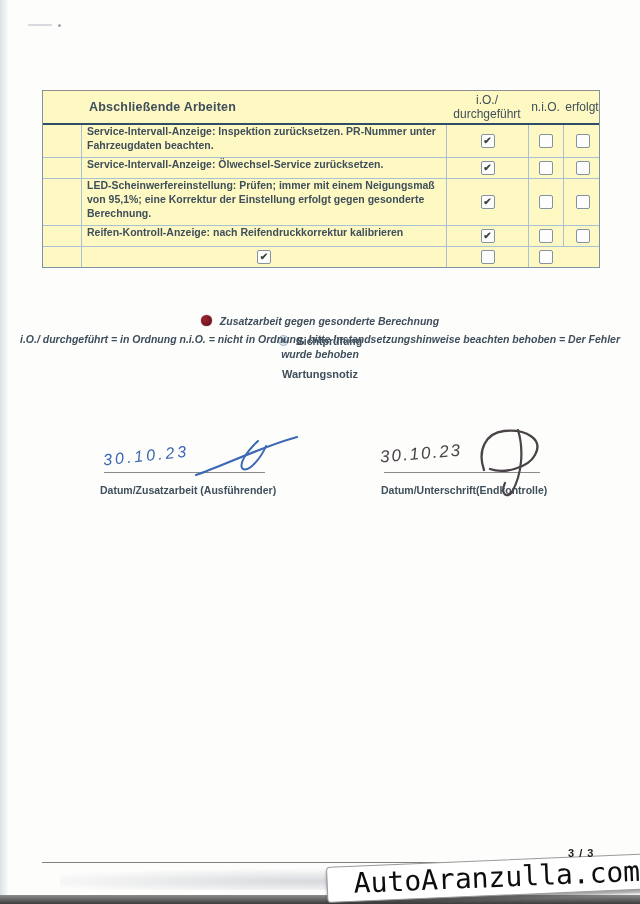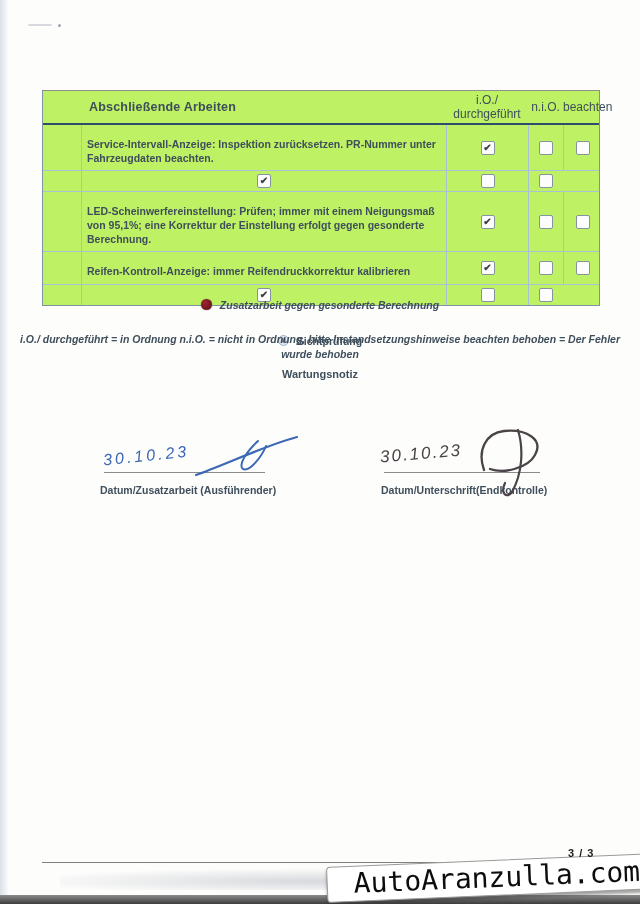--- a/index.html
+++ b/index.html
@@ -11,37 +11,37 @@
   .edge-left{position:absolute;left:0;top:0;width:9px;height:100%;
     background:linear-gradient(to right,rgba(188,203,214,.55),rgba(188,203,214,0));z-index:1;}
   .mark-dash{position:absolute;left:28px;top:24px;width:24px;height:2px;background:#b9bcc4;opacity:.55;border-radius:2px;}
   .mark-dot{position:absolute;left:58px;top:24px;width:3px;height:3px;background:#8d8d98;border-radius:50%;opacity:.8;}
   .bottom-band{position:absolute;left:0;bottom:0;width:100%;height:9px;
     background:linear-gradient(to bottom,#8d8d8d,#3c3c3c);z-index:2;}
   .bottom-smudge{position:absolute;left:60px;top:868px;width:560px;height:22px;
     background:radial-gradient(ellipse at 45% 60%,rgba(118,124,140,.28),rgba(118,124,140,0) 70%);z-index:1;}
   
   .worktable{position:absolute;left:42px;top:90px;width:558px;
-    border:1px solid #7f93a3;border-top-color:#8f8f8f;background:#bef264;z-index:2;box-sizing:border-box;}
+    border:1px solid #7f93a3;border-top-color:#8f8f8f;background:#fef9c3;z-index:2;box-sizing:border-box;}
   .t-header{display:grid;grid-template-columns:403px 82px 35px 38px;
     border-bottom:2px solid #2f4d68;min-height:26px;align-items:center;}
   .t-title{padding:4px 4px 4px 46px;font-size:12.5px;font-weight:bold;color:#3f4e5b;letter-spacing:.2px;}
   .t-colhead{font-size:12px;font-weight:normal;color:#3f4e5b;text-align:center;padding:2px 0;}
   .t-row{display:grid;grid-template-columns:38px 365px 82px 35px 38px;border-top:1px solid #a9c1d4;}
   .t-row:first-child{border-top:none;}
   .cell{border-left:1px solid #a9c1d4;box-sizing:border-box;}
   .cell:first-child{border-left:none;}
   .c-note{}
-  .c-text{padding:13px 6px 5px 5px;font-size:10.5px;font-weight:bold;color:#3f4e5b;line-height:1.3;}
+  .c-text{padding:0 6px 5px 5px;font-size:10.5px;font-weight:bold;color:#3f4e5b;line-height:1.3;}
   .c-check{display:flex;align-items:center;justify-content:center;padding:3px 0;}
   .checkbox{width:12px;height:12px;border:1px solid #8593a0;border-radius:2px;background:#fdfdfd;
     font-size:10px;line-height:11px;text-align:center;color:#39453c;font-weight:bold;}
   
   .legend-line{position:absolute;left:0;right:0;text-align:center;color:#3f4e5b;z-index:2;}
-  .legend-zusatz{top:296px;text-decoration:underline;}
+  .legend-zusatz{top:312px;text-decoration:underline;}
   .legend-sicht{top:332px;}
   .legend-inline{display:inline-flex;align-items:center;gap:8px;}
   .ital{font-style:italic;font-weight:bold;font-size:10.5px;}
   .boldtxt{font-weight:bold;font-size:10.5px;}
   .dot-red{width:11px;height:11px;border-radius:50%;
     background:radial-gradient(circle at 35% 35%,#9c2430,#6e141e 70%);box-shadow:0 0 1px #55101a;}
   .eye-circle{width:9px;height:9px;border-radius:50%;border:1px solid #9fb2c2;
     background:radial-gradient(circle at 50% 50%,#7c8ea0 0 30%,#dfe7ee 40%);}
   .legend-expl{top:332px;padding:0 18px;font-style:italic;font-weight:bold;font-size:10.5px;line-height:1.45;}
   .legend-wartung{top:368px;font-weight:bold;font-size:11px;}
@@ -76,38 +76,39 @@
   <div class="mark-dash"></div>
   <div class="mark-dot"></div>
   <div class="bottom-smudge"></div>
   <div class="bottom-band"></div>
 
   <div class="worktable">
     <div class="t-header">
       <div class="t-title">Abschließende Arbeiten</div>
       <div class="t-colhead">i.O./ durchgeführt</div>
       <div class="t-colhead">n.i.O.</div>
-      <div class="t-colhead">beachten</div>
+      <div class="t-colhead">erfolgt</div>
     </div>
     <div id="table-body">
         <div class="t-row">
           <div class="cell c-note"></div>
           <div class="cell c-text">Service-Intervall-Anzeige: Inspektion zurücksetzen. PR-Nummer unter Fahrzeugdaten beachten.</div>
           <div class="cell c-check">
             <div class="checkbox">✔</div>
           </div>
           <div class="cell c-check">
             <div class="checkbox"></div>
           </div>
           <div class="cell c-check">
             <div class="checkbox"></div>
           </div>
         </div>
         <div class="t-row">
           <div class="cell c-note"></div>
+          <div class="cell c-text">Service-Intervall-Anzeige: Ölwechsel-Service zurücksetzen.</div>
           <div class="cell c-check">
             <div class="checkbox">✔</div>
           </div>
           <div class="cell c-check">
             <div class="checkbox"></div>
           </div>
           <div class="cell c-check">
             <div class="checkbox"></div>
           </div>
         </div>
@@ -119,21 +120,21 @@
           </div>
           <div class="cell c-check">
             <div class="checkbox"></div>
           </div>
           <div class="cell c-check">
             <div class="checkbox"></div>
           </div>
         </div>
         <div class="t-row">
           <div class="cell c-note"></div>
-          <div class="cell c-text">Reifen-Kontroll-Anzeige: immer Reifendruckkorrektur kalibrieren</div>
+          <div class="cell c-text">Reifen-Kontroll-Anzeige: nach Reifendruckkorrektur kalibrieren</div>
           <div class="cell c-check">
             <div class="checkbox">✔</div>
           </div>
           <div class="cell c-check">
             <div class="checkbox"></div>
           </div>
           <div class="cell c-check">
             <div class="checkbox"></div>
           </div>
         </div>

